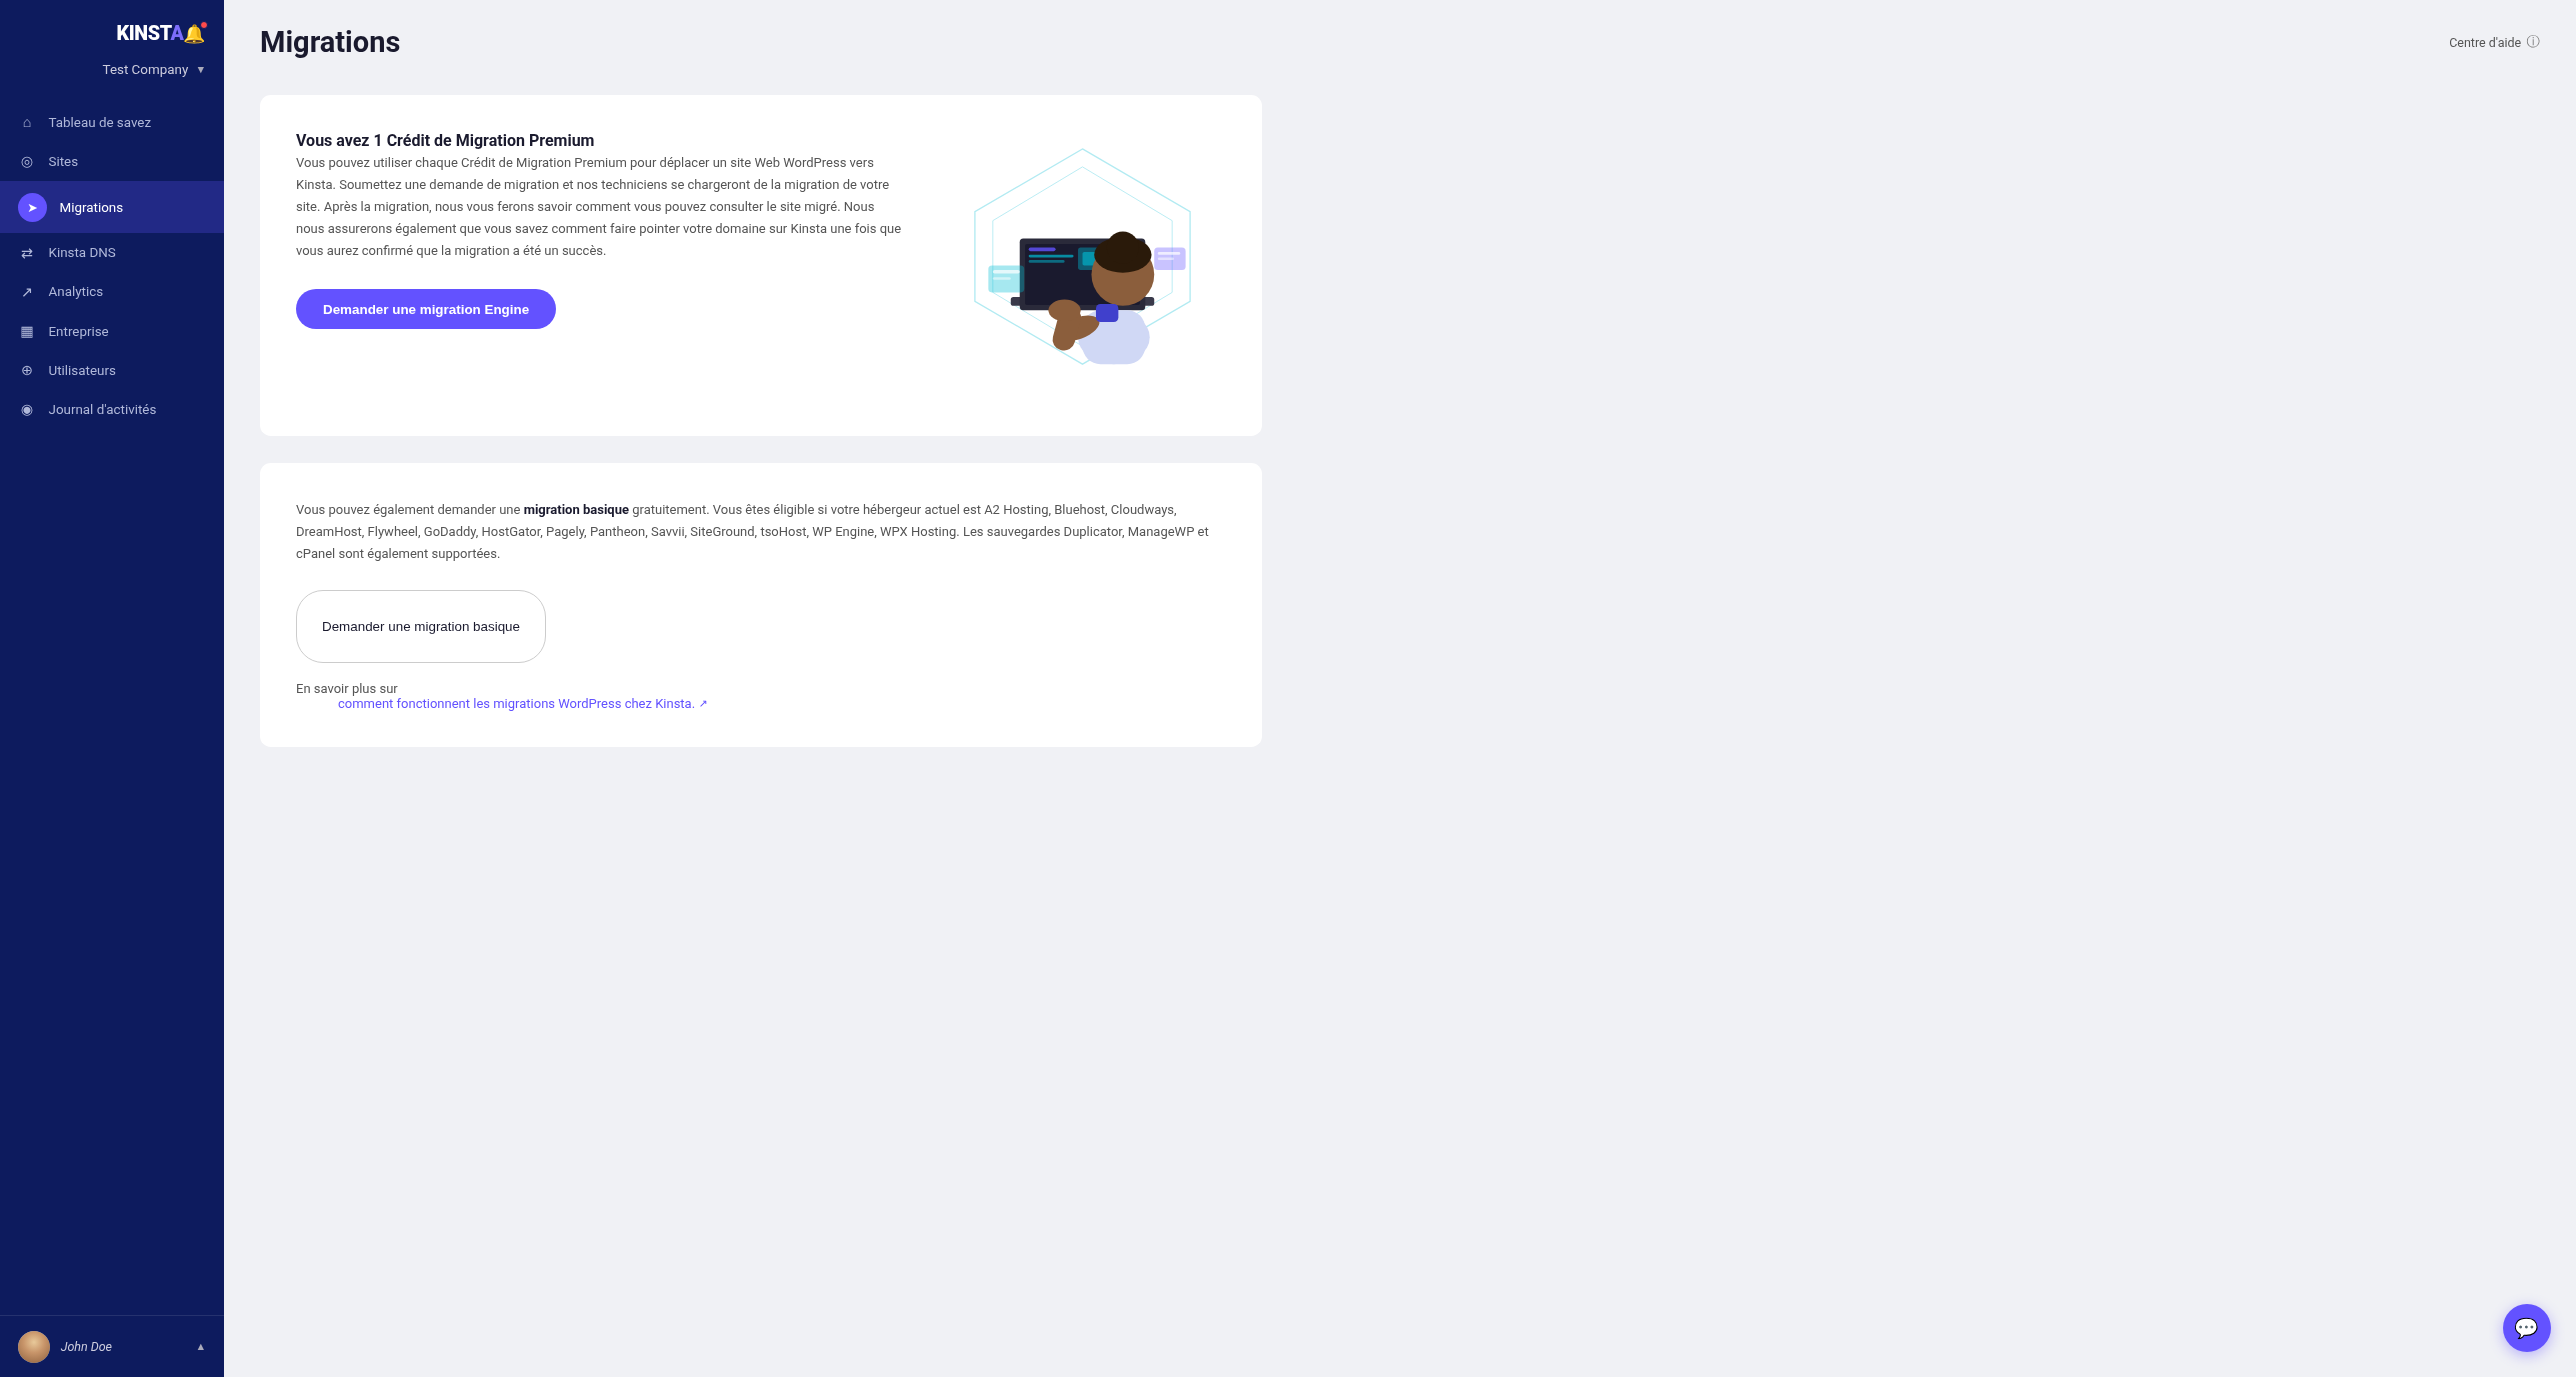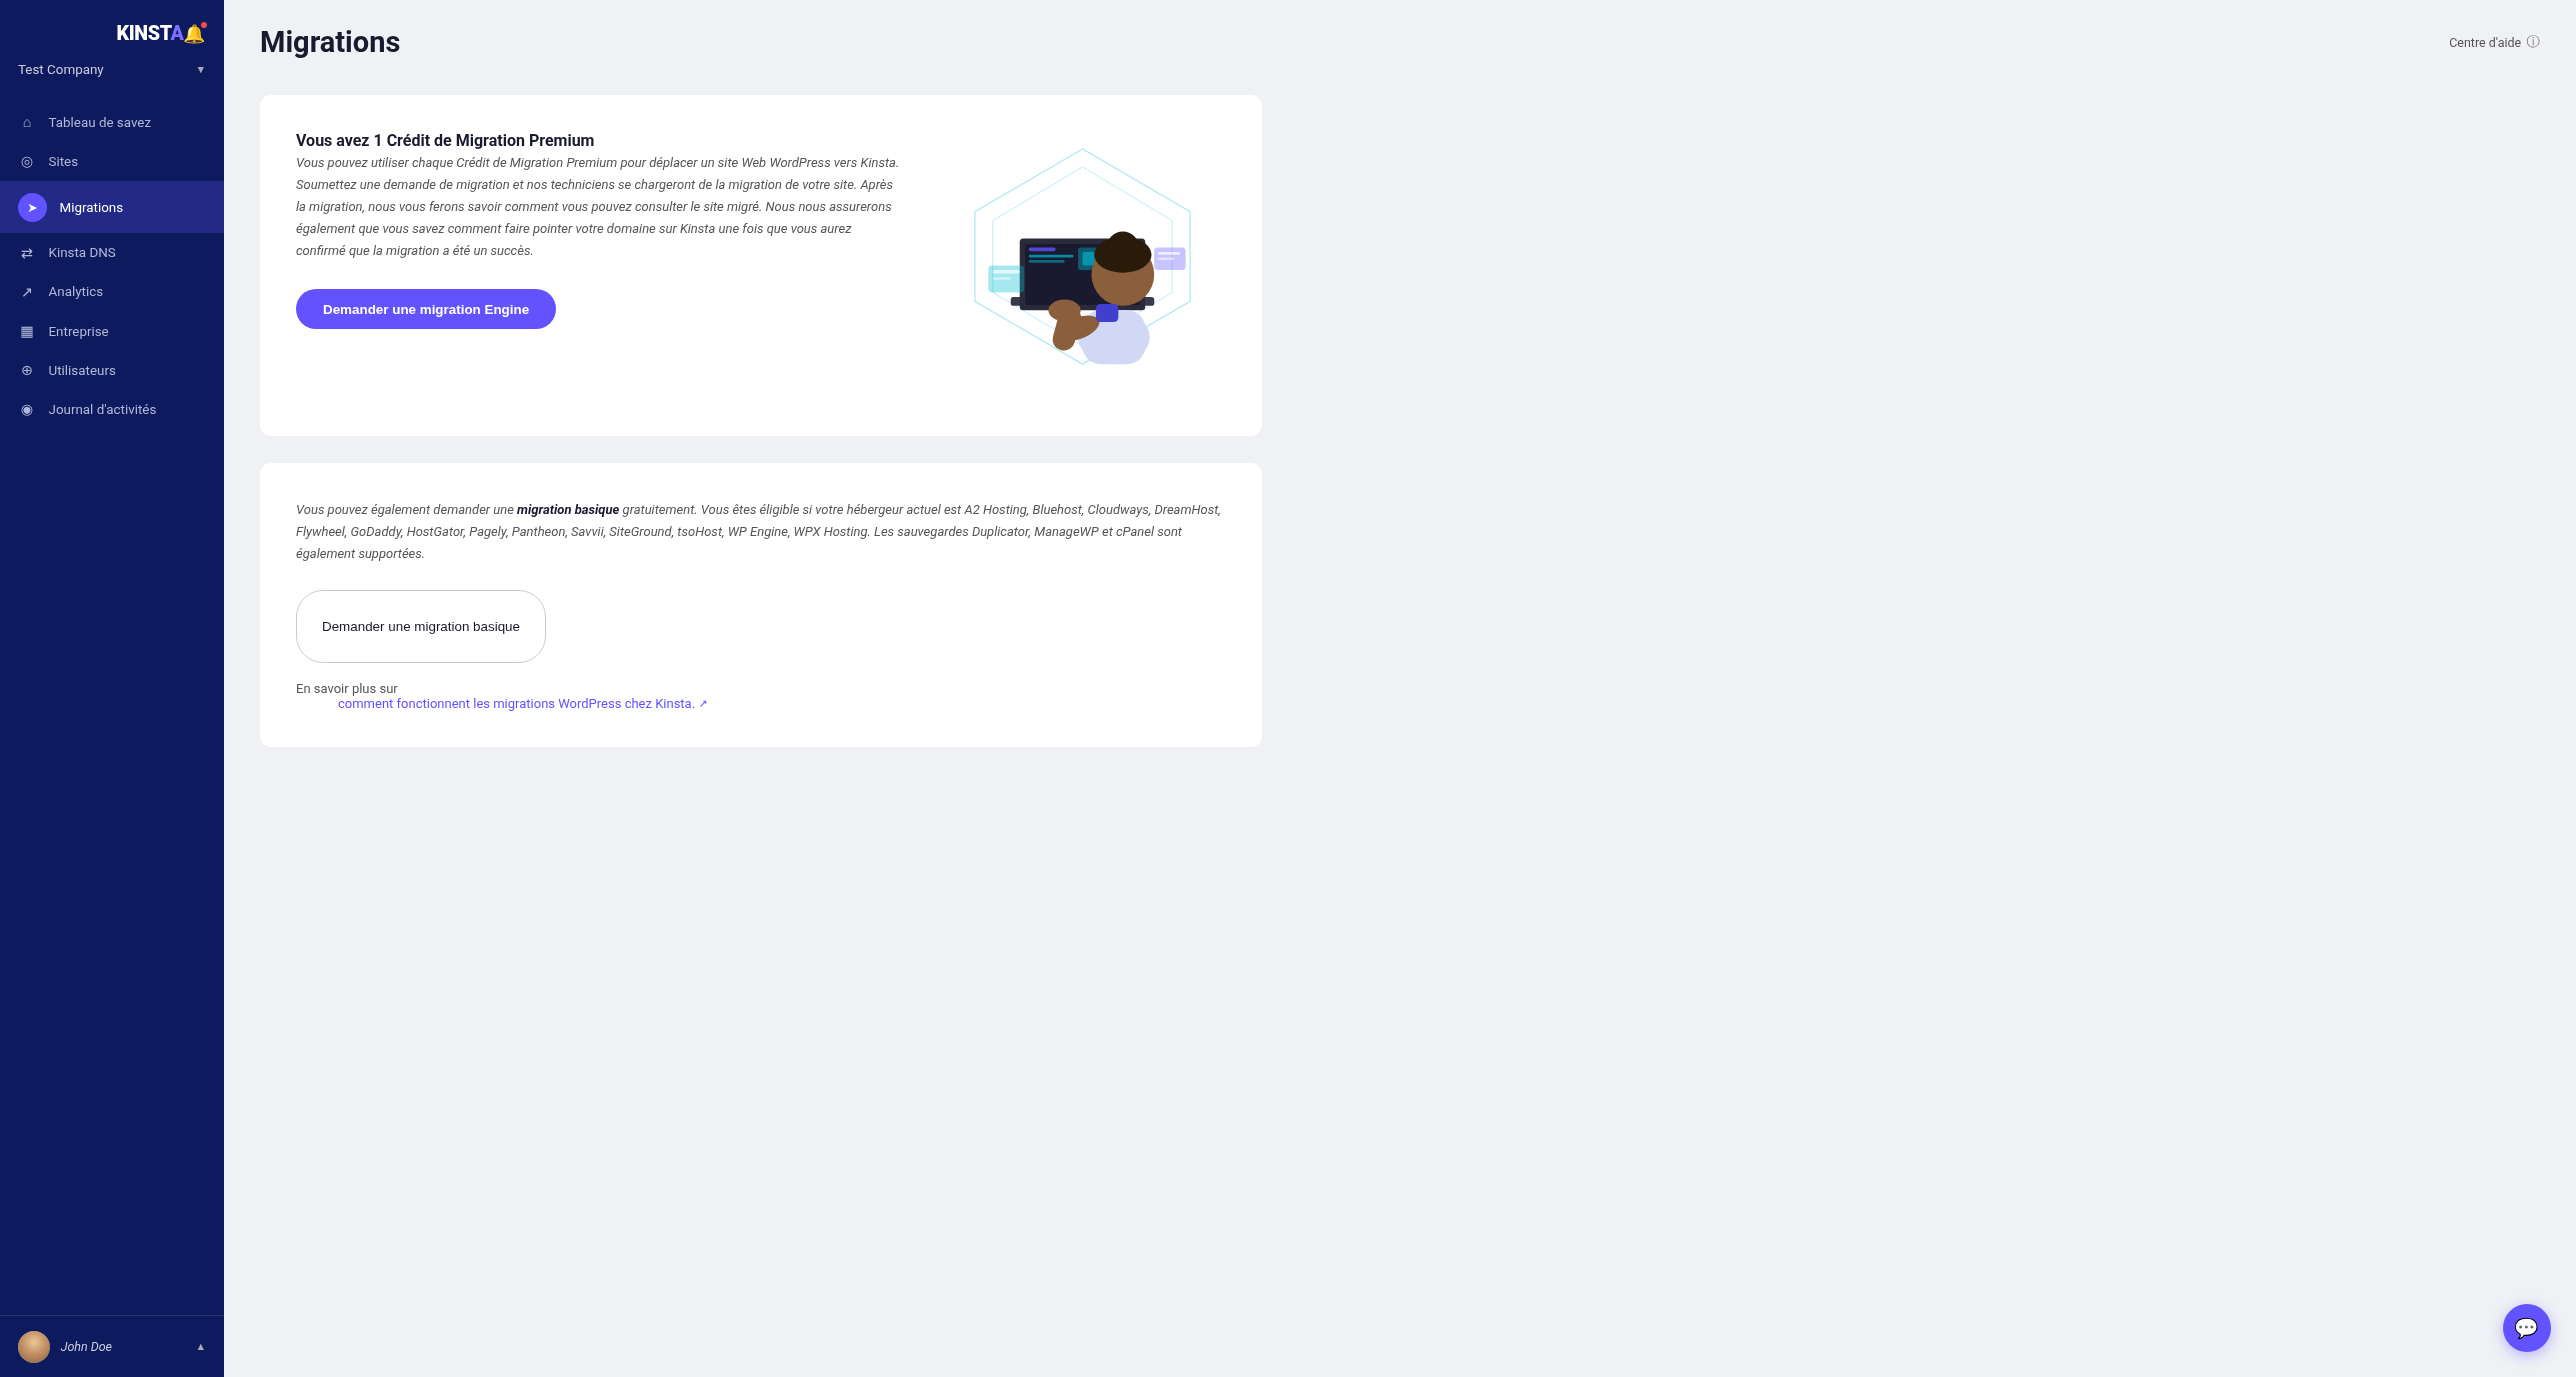--- a/index.html
+++ b/index.html
@@ -38,20 +38,21 @@
       padding: 7.2px 18px 18px;
       display: flex;
       align-items: center;
       gap: 7.2px;
       cursor: pointer;
     }
     .company-name {
       font-size: 13.4px;
       color: #ccd;
       flex: 1;
+      text-align: right;
     }
     .chevron-down { color: #aab; font-size: 10.7px; }
 
     #nav-items { flex: 1; padding: 7.2px 0; }
     .nav-item {
       display: flex;
       align-items: center;
       gap: 12.5px;
       padding: 11.6px 18px;
       color: #b0b8d9;
@@ -152,21 +153,20 @@
       font-weight: 700;
       color: #1a1a2e;
       margin-bottom: 2px;
     }
 
     .card-body {
       font-size: 13px;
       color: #555;
       line-height: 1.7;
       margin-bottom: 27px;
-      font-style: italic;
     }
 
     .btn-primary {
       background: #6352ff;
       color: white;
       border: none;
       border-radius: 27px;
       padding: 12.5px 27px;
       font-size: 13.4px;
       font-weight: 600;

